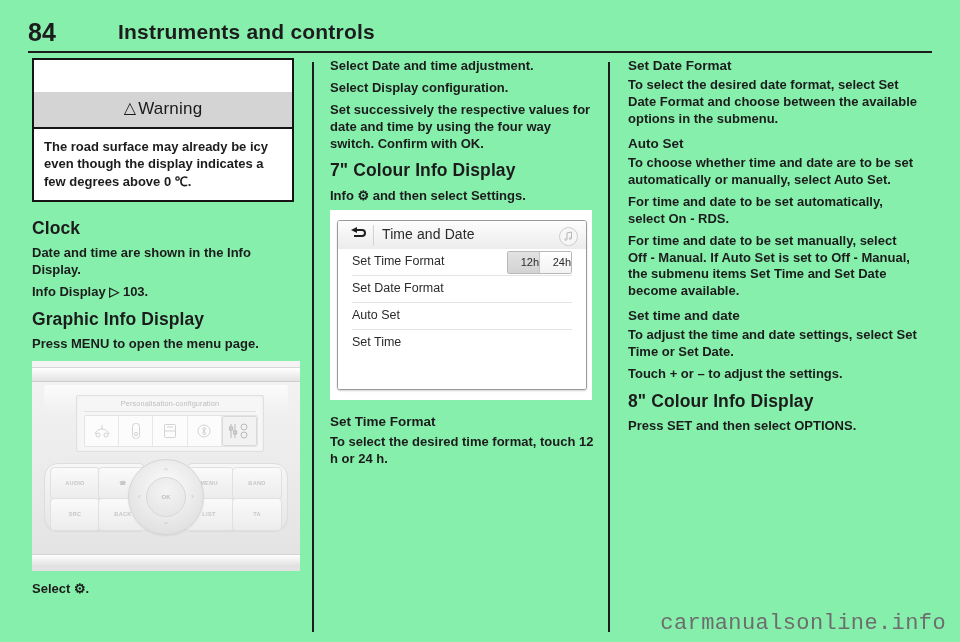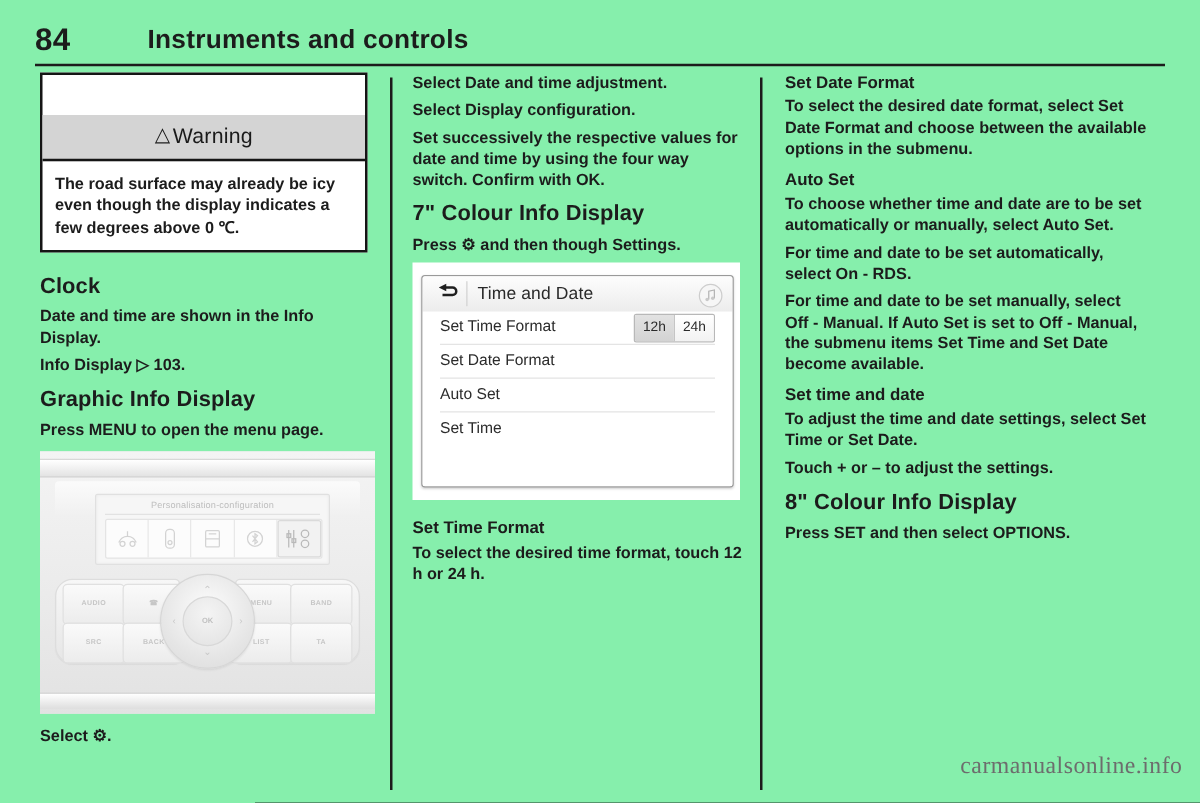--- a/index.html
+++ b/index.html
@@ -236,35 +236,35 @@
   }
   .info-row:last-child{border-bottom:none;}
   .info-row .lbl{
     position:absolute;left:0;top:5px;font-size:12.5px;color:#2b2b2b;
   }
   .info-row .seg{
     position:absolute;right:0;top:2px;display:flex;
     border:1px solid #b8b8b8;border-radius:2px;overflow:hidden;
   }
   .seg-btn{
-    width:31px;height:21px;line-height:21px;text-align:center;
+    width:31px;height:21px;line-height:21px;text-align:right;
     font-size:11px;color:#2b2b2b;
     background:linear-gradient(#ffffff,#f2f2f2);
     border-right:1px solid #c5c5c5;
   }
   .seg-btn:last-child{border-right:none;}
   .seg-btn.active{
     background:linear-gradient(#e2e2e2,#d3d3d3);
   }
 
   
   .watermark{
-    position:absolute;right:14px;bottom:18px;
-    font-size:19px;color:#6d6d6d;letter-spacing:.4px;
-    font-family:Liberation Serif, serif;
+    position:absolute;right:14px;bottom:6px;
+    font-size:22px;color:#6d6d6d;letter-spacing:.4px;
+    font-family:Liberation Mono, monospace;
   }
   .ref{font-weight:bold;}
 </style>
 </head>
 <body>
 
 <div class="page">
 
   <div class="header">
     <div class="pg">84</div>
@@ -377,21 +377,21 @@
 
     <p class="figcap">Select ⚙.</p>
   </div>
 
   <div class="col col-b">
     <p class="body tight">Select Date and time adjustment.</p>
     <p class="body tight">Select Display configuration.</p>
     <p class="body">Set successively the respective values for date and time by using the four way switch. Confirm with OK.</p>
 
     <h2 class="sec">7" Colour Info Display</h2>
-    <p class="body tight">Press ⚙ and then though Settings.</p>
+    <p class="body tight">Info ⚙ and then select Settings.</p>
 
     <div class="infofig">
       <div class="info-shell">
         <div class="info-titlebar">
           <div class="info-back">
             <svg width="22" height="18" viewBox="0 0 22 18">
                 <g fill="#1f1f1f">
                   <path d="M10 3 h6 a4 4 0 0 1 0 8 h-8 v-2 h8 a2 2 0 0 0 0-4 h-6 z"></path>
                   <path d="M11 1 L5 4 L11 7 z"></path>
                 </g>

